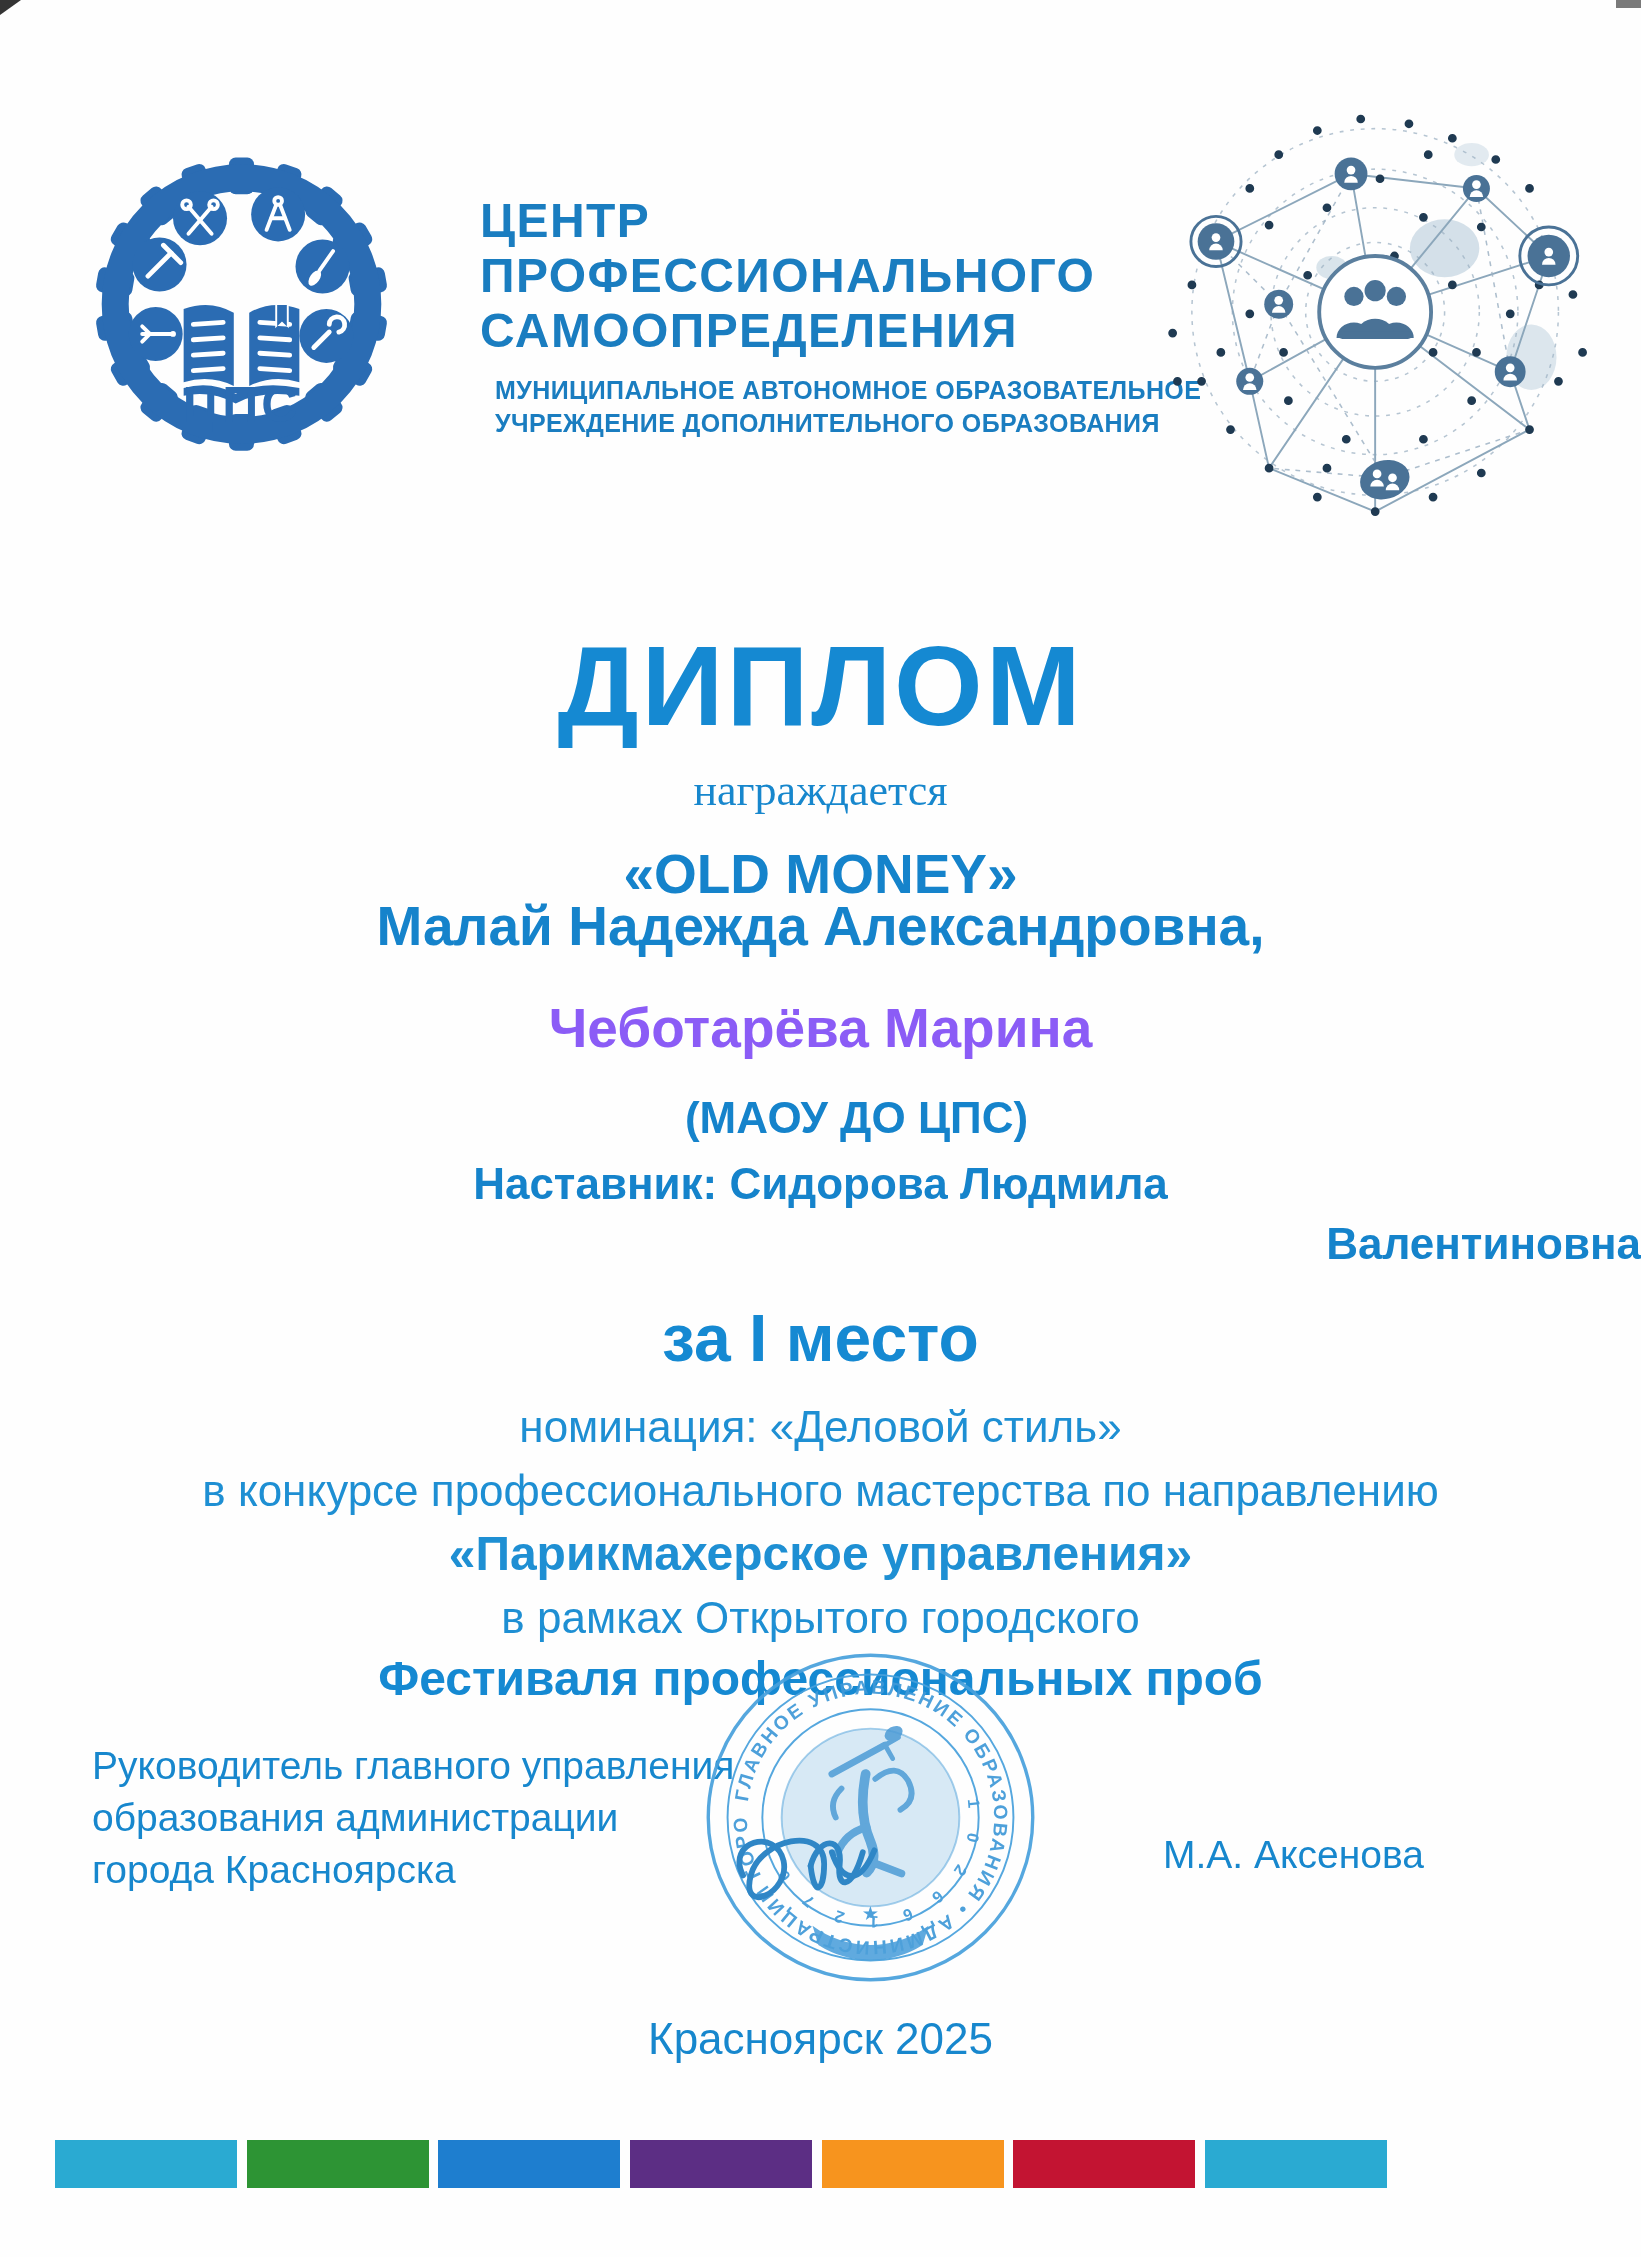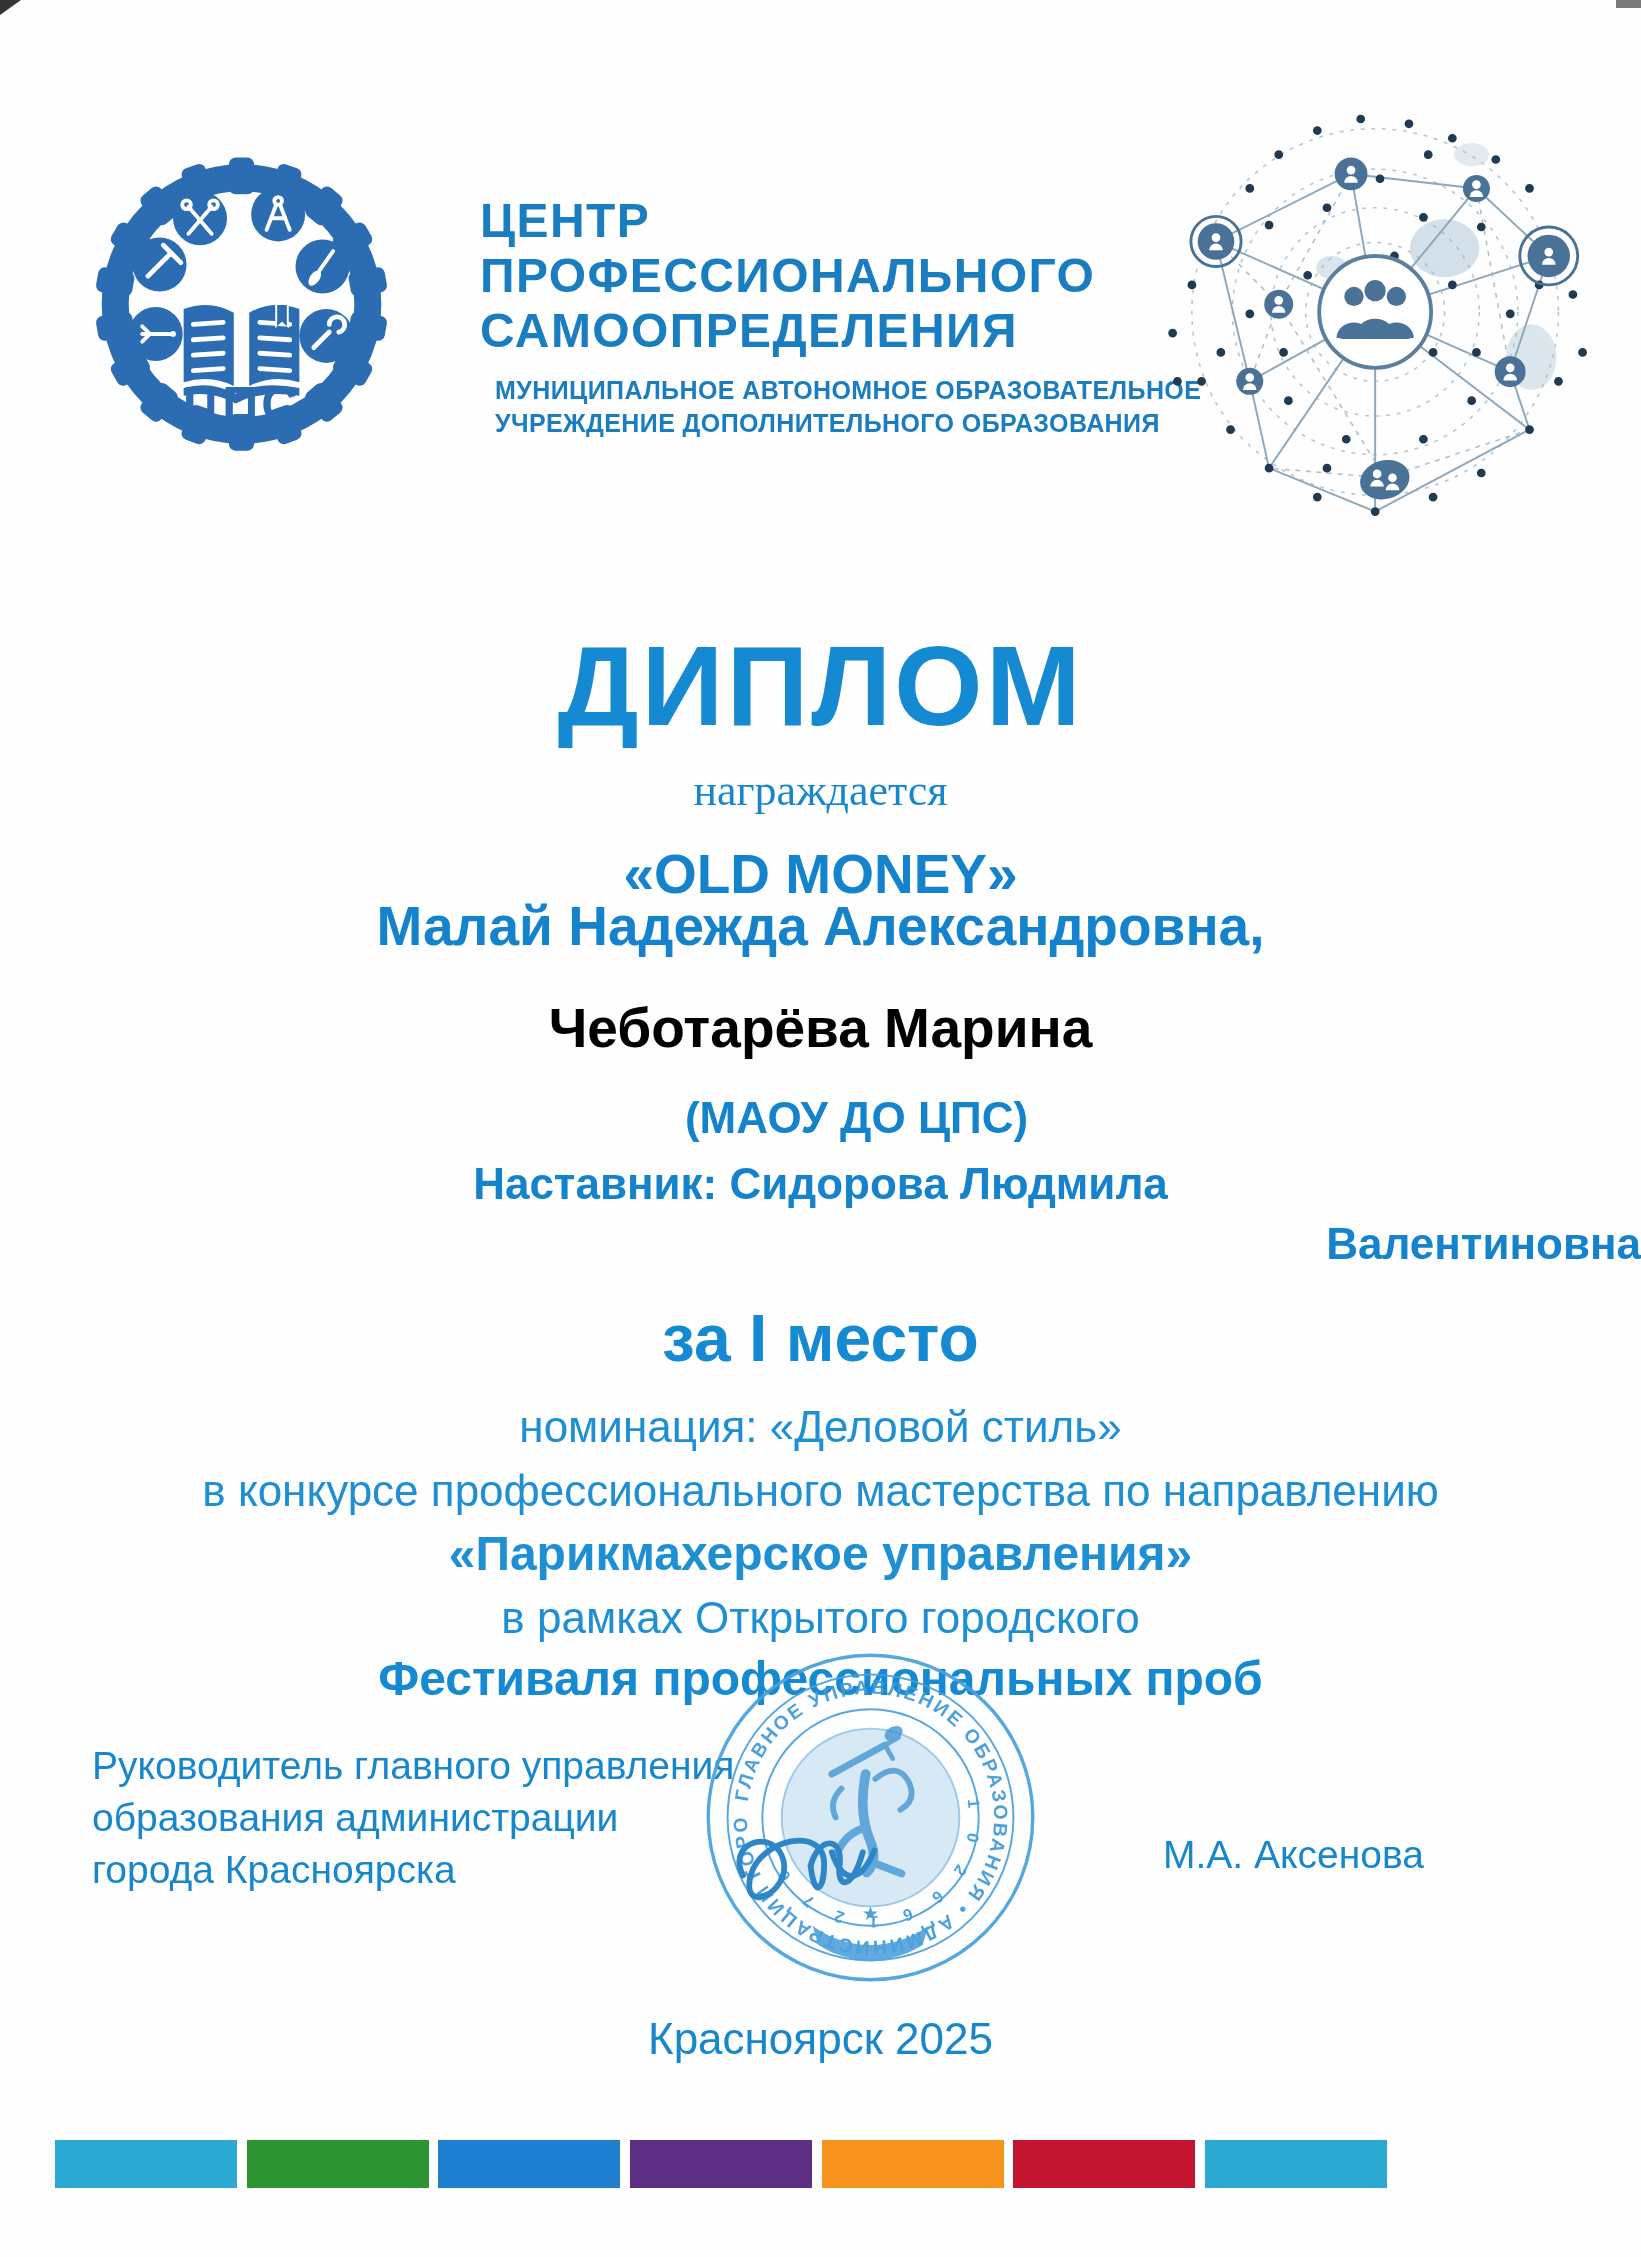--- a/index.html
+++ b/index.html
@@ -13,21 +13,21 @@
   
   .org-title{left:480px;top:193px;color:#1a7dc0;font-weight:bold;
     font-size:48px;line-height:55px;letter-spacing:1.4px;}
   .org-sub{left:483px;top:374px;color:#1a7dc0;font-weight:bold;
     font-size:25px;line-height:33px;letter-spacing:0.4px;margin-left:12px;}
   
   .t-diploma{top:620px;font-size:114px;font-weight:bold;letter-spacing:2.9px;color:#1589d2;}
   .t-award-label{top:765px;font-size:44px;color:#1787cd;font-family:Liberation Serif, serif;}
   .t-team{top:842px;font-size:55px;font-weight:bold;color:#1583cb;}
   .t-name1{top:894px;font-size:55px;font-weight:bold;color:#1583cb;}
-  .t-name2{top:996px;font-size:55px;font-weight:bold;color:#000000;}
+  .t-name2{top:996px;font-size:55px;font-weight:bold;color:#8b5cf6;}
   .t-org{top:1093px;font-size:44px;font-weight:bold;color:#1583cb;margin-left:36px;}
   .t-mentor1{top:1159px;font-size:44px;font-weight:bold;color:#1583cb;}
   .t-mentor2{top:1219px;font-size:44px;font-weight:bold;color:#1583cb;text-align:right;}
   .t-place{top:1300px;font-size:66px;font-weight:bold;color:#1589d2;}
   .t-nom{top:1402px;font-size:44px;color:#1e8fd3;}
   .t-contest{top:1466px;font-size:44px;color:#1e8fd3;}
   .t-dir{top:1526px;font-size:48px;font-weight:bold;color:#1e8fd3;}
   .t-fest-intro{top:1593px;font-size:44px;color:#1e8fd3;}
   .t-fest{top:1651px;font-size:48px;font-weight:bold;color:#1589d2;}
   

